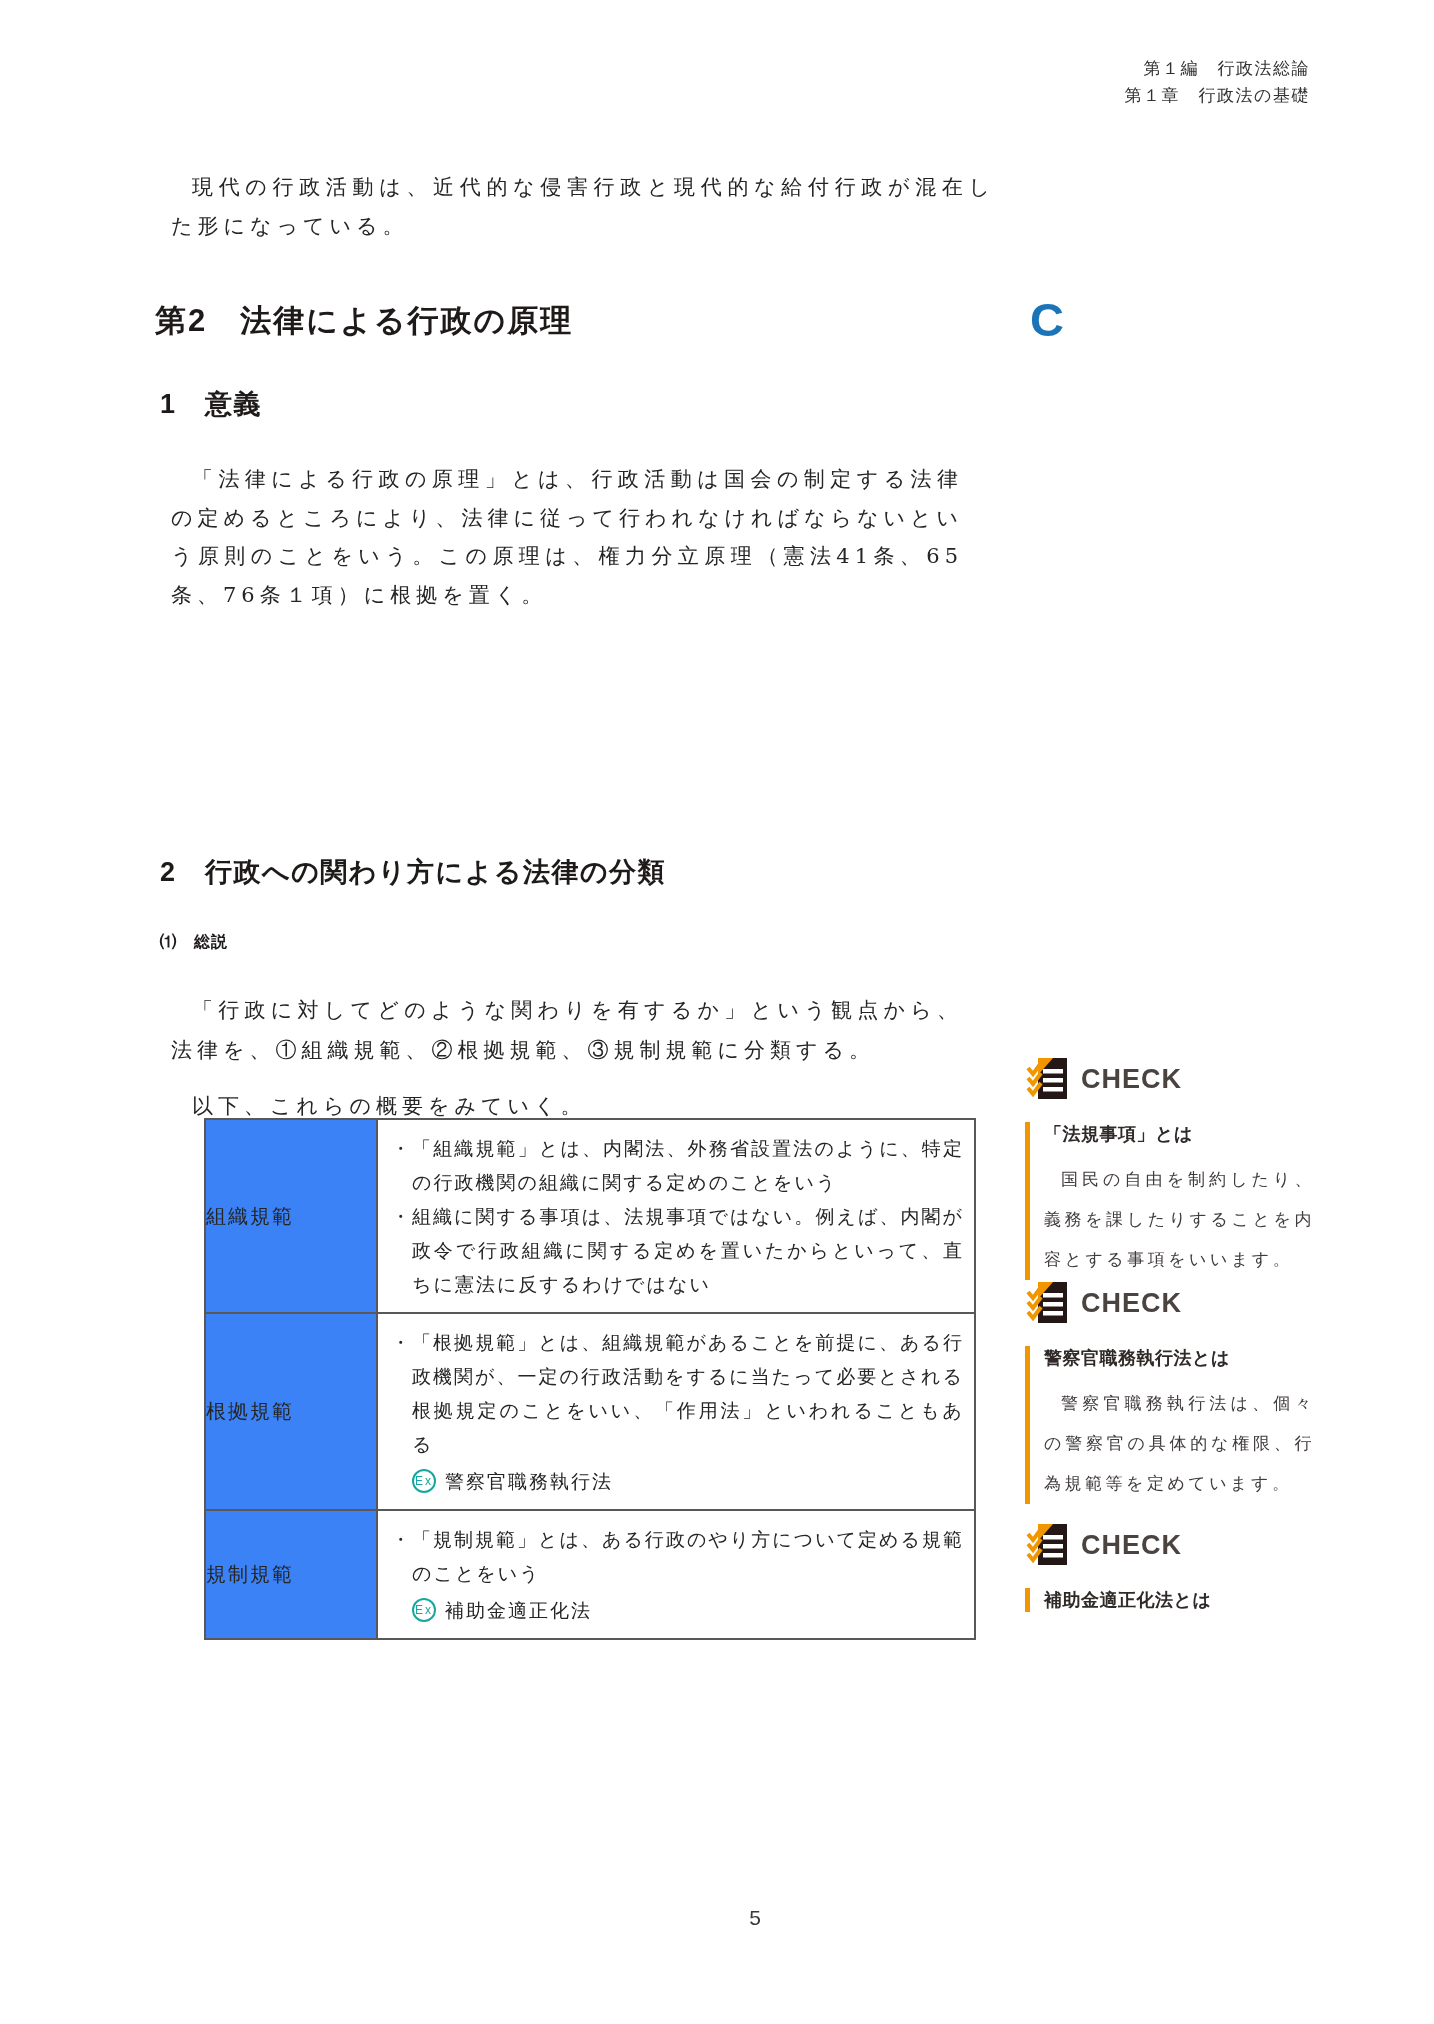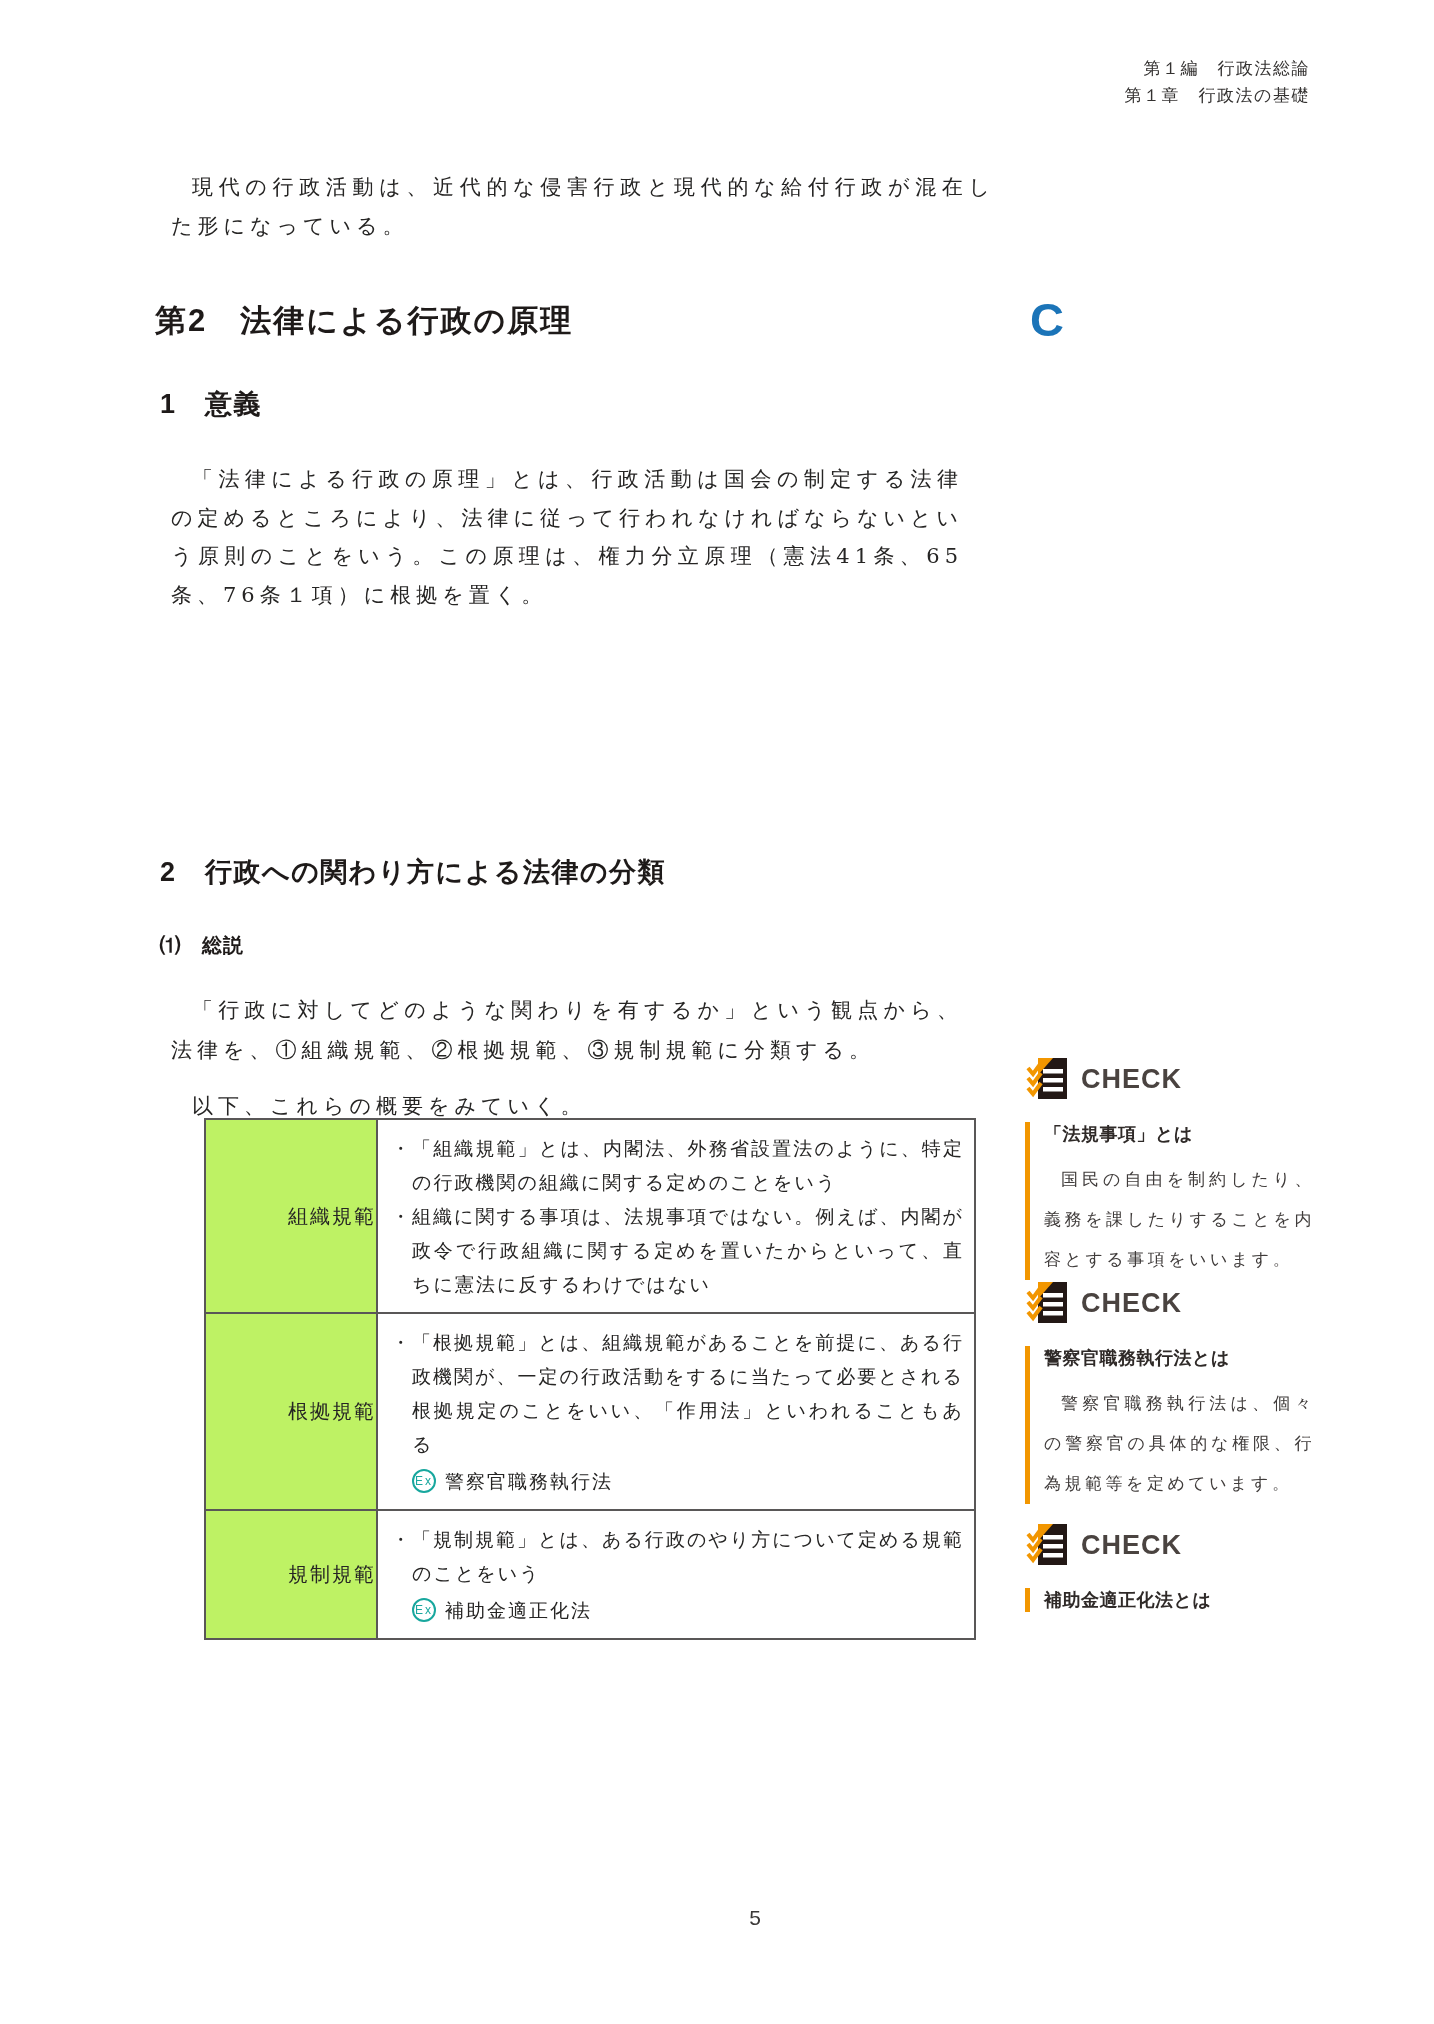--- a/index.html
+++ b/index.html
@@ -45,43 +45,43 @@
     position: absolute; left: 160px; margin: 0;
     font-family: "Liberation Sans", sans-serif;
     font-weight: bold; font-size: 27px; letter-spacing: 1.5px;
     color: #1e1a19;
   }
   .h-igi { top: 386px; }
   .h-bunrui { top: 854px; }
   .h-sousetsu {
     position: absolute; top: 932px; left: 160px; margin: 0;
     font-family: Liberation Serif, serif;
-    font-weight: bold; font-size: 20px; letter-spacing: 1px;
+    font-weight: bold; font-size: 16px; letter-spacing: 1px;
     color: #1e1a19;
   }
   .block1 {
     position: absolute; top: 444px; left: 155px; width: 824px;
     font-size: 21px; letter-spacing: 5px; line-height: 38.5px;
   }
   .block2 {
     position: absolute; top: 974px; left: 155px; width: 824px;
     font-size: 21px; letter-spacing: 5px; line-height: 40px;
   }
   
   .law-table {
     position: absolute; top: 1118px; left: 204px; width: 772px;
     border: 2px solid #595757;
   }
   .trow { display: flex; border-top: 2px solid #595757; }
   .trow:first-child { border-top: none; }
   .tlabel {
     flex: 0 0 172px;
-    background: #bef264;
+    background: #3b82f6;
     border-right: 2px solid #595757;
-    display: flex; align-items: center; justify-content: flex-end;
+    display: flex; align-items: center; justify-content: flex-start;
     font-size: 20px; letter-spacing: 2px;
   }
   .tcontent {
     flex: 1;
     padding: 11px 10px 11px 13px;
     font-size: 19px; letter-spacing: 2px; line-height: 34px;
   }
   .bullet { display: flex; }
   .dot { flex: 0 0 1.1em; }
   .bullet-text { flex: 1; text-align: justify; }

